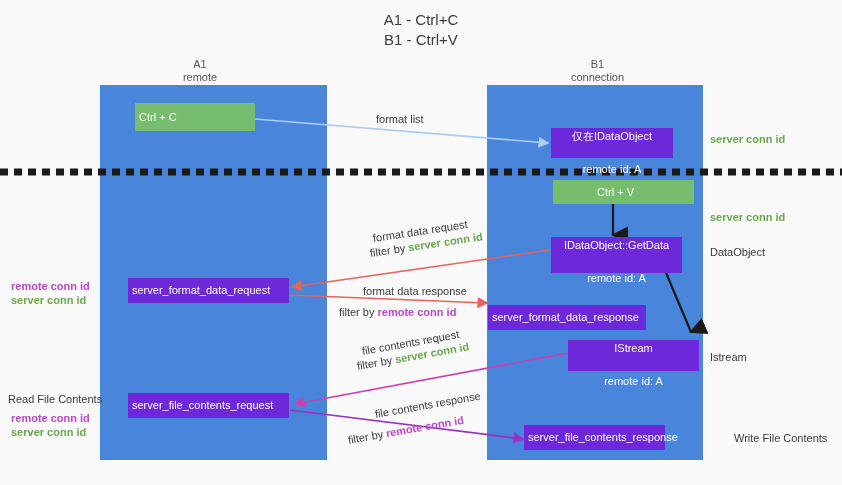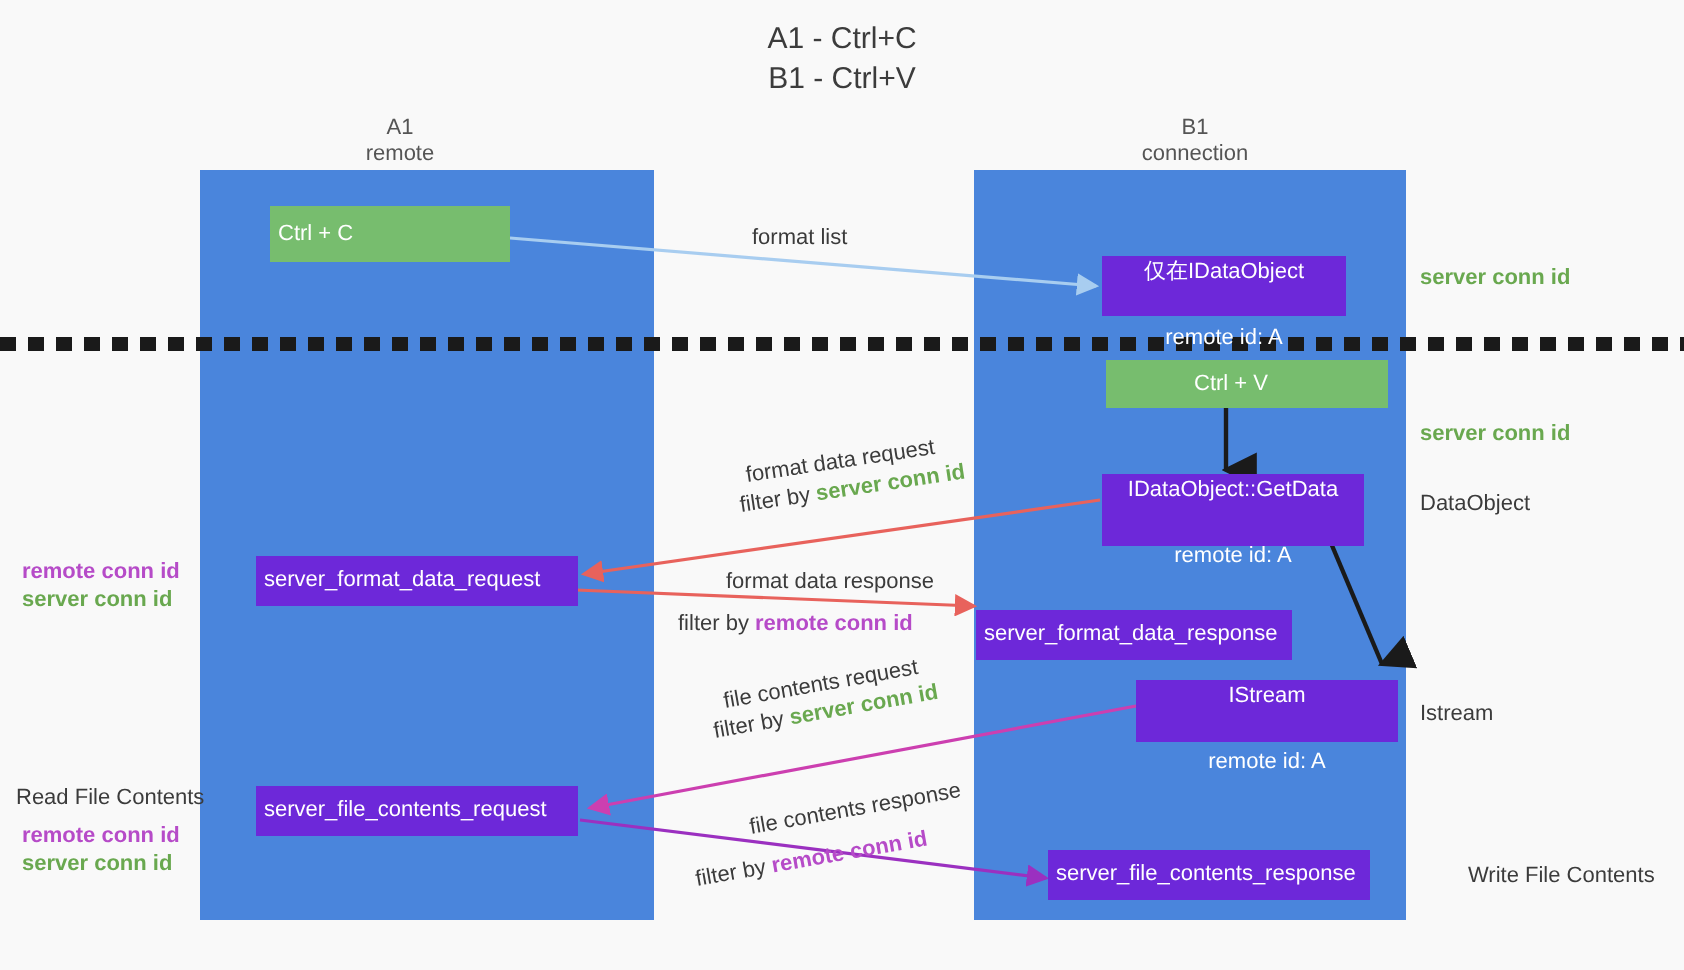--- a/index.html
+++ b/index.html
@@ -144,21 +144,21 @@
   </div>
 
   <div class="abs box orange" style="left:488px;top:305px;width:158px;height:25px;">
     <span>server_format_data_response</span>
   </div>
 
   <div class="abs box orange" style="left:128px;top:393px;width:161px;height:25px;">
     <span>server_file_contents_request</span>
   </div>
 
-  <div class="abs box orange" style="left:524px;top:425px;width:161px;height:25px;">
+  <div class="abs box orange" style="left:524px;top:425px;width:141px;height:25px;">
     <span>server_file_contents_response</span>
   </div>
 
   <div class="abs lab" style="left:376px;top:112px;">format list</div>
 
   <div class="abs lab rot-a" style="left:373px;top:231px;">format data request</div>
 
   <div class="abs lab rot-a" style="left:370px;top:246px;">
     <span>filter by </span><span class="g">server conn id</span>
   </div>

